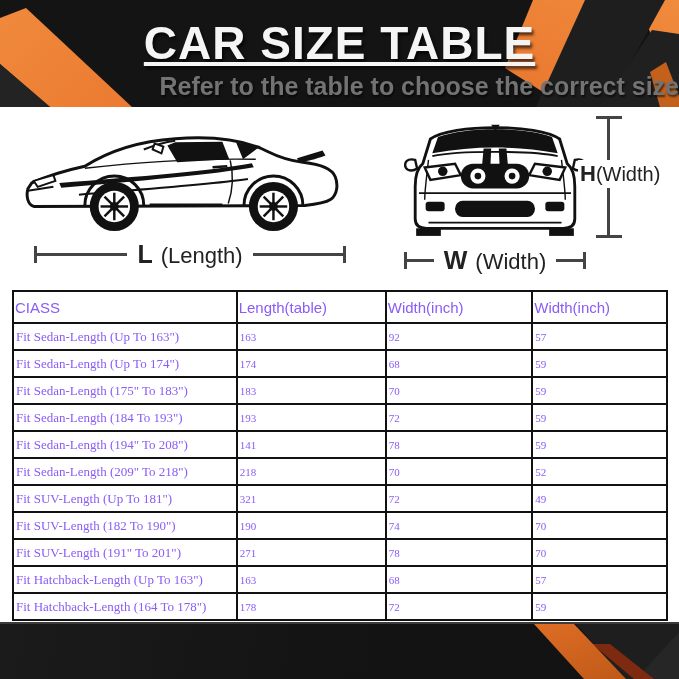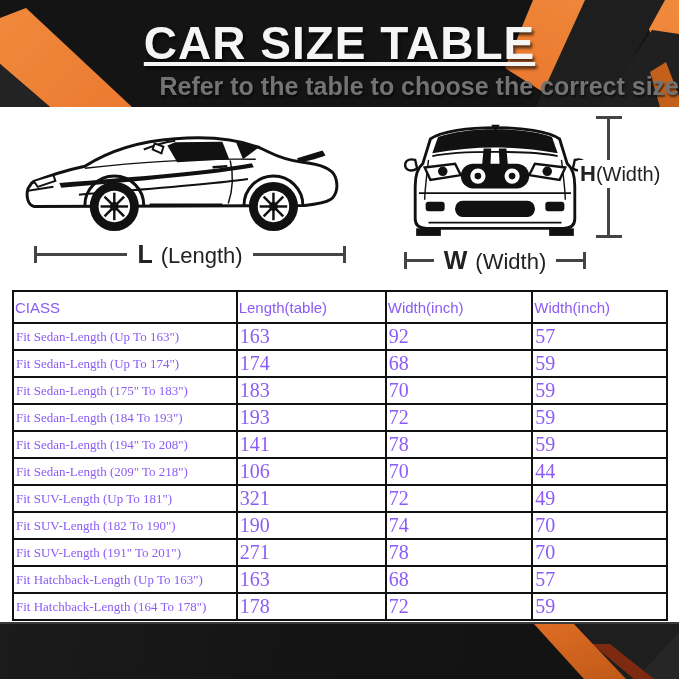--- a/index.html
+++ b/index.html
@@ -44,21 +44,21 @@
   .meas-v .vseg{position:absolute;left:13px;top:3px;bottom:3px;width:3px;background:#444;}
   .meas-v .vlab{position:absolute;left:-16px;top:44px;background:#fff;padding:1px 2px;white-space:nowrap;}
   .meas-v .big{font-weight:700;font-size:22px;color:#222;}
   .meas-v .small{font-weight:400;font-size:20px;color:#222;}
 
   
   table.size{position:absolute;left:12px;top:290px;width:656px;border-collapse:collapse;
              table-layout:fixed;background:#fff;}
   table.size th,table.size td{border:2px solid #111;text-align:left;vertical-align:middle;color:#8b5cf6;}
   table.size th{font-family:"Liberation Sans",sans-serif;font-size:15px;font-weight:400;height:28px;}
-  table.size td{font-family:"Liberation Serif",serif;font-size:20px;height:23px;padding:1px 2px;}
+  table.size td{font-family:"Liberation Serif",serif;font-size:11px;height:23px;padding:1px 2px;}
   table.size td.cls{font-size:13px;}
 
   
   .bottombar{position:absolute;left:0;top:622px;width:679px;height:57px;
              background:linear-gradient(100deg,#1b1b1b 0%,#141414 45%,#121212 100%);
              border-top:2px solid #3b3b3b;overflow:hidden;}
   .bb-dark{background:#1e1e1e;clip-path:polygon(576px 0px,679px 0px,679px 55px,624px 55px);}
   .bb-dark2{background:#262626;clip-path:polygon(679px 8px,679px 55px,636px 55px);}
   .bb-red{background:#7e2a10;clip-path:polygon(592px 20px,610px 20px,654px 55px,634px 55px);}
   .bb-orange{background:linear-gradient(160deg,#f08a3c 0%,#e8732a 55%,#b85514 100%);
@@ -223,23 +223,23 @@
           <td>59</td>
         </tr>
         <tr>
           <td class="cls">Fit Sedan-Length (194" To 208")</td>
           <td>141</td>
           <td>78</td>
           <td>59</td>
         </tr>
         <tr>
           <td class="cls">Fit Sedan-Length (209" To 218")</td>
-          <td>106</td>
-          <td>70</td>
-          <td>44</td>
+          <td>218</td>
+          <td>70</td>
+          <td>52</td>
         </tr>
         <tr>
           <td class="cls">Fit SUV-Length (Up To 181")</td>
           <td>321</td>
           <td>72</td>
           <td>49</td>
         </tr>
         <tr>
           <td class="cls">Fit SUV-Length (182 To 190")</td>
           <td>190</td>

